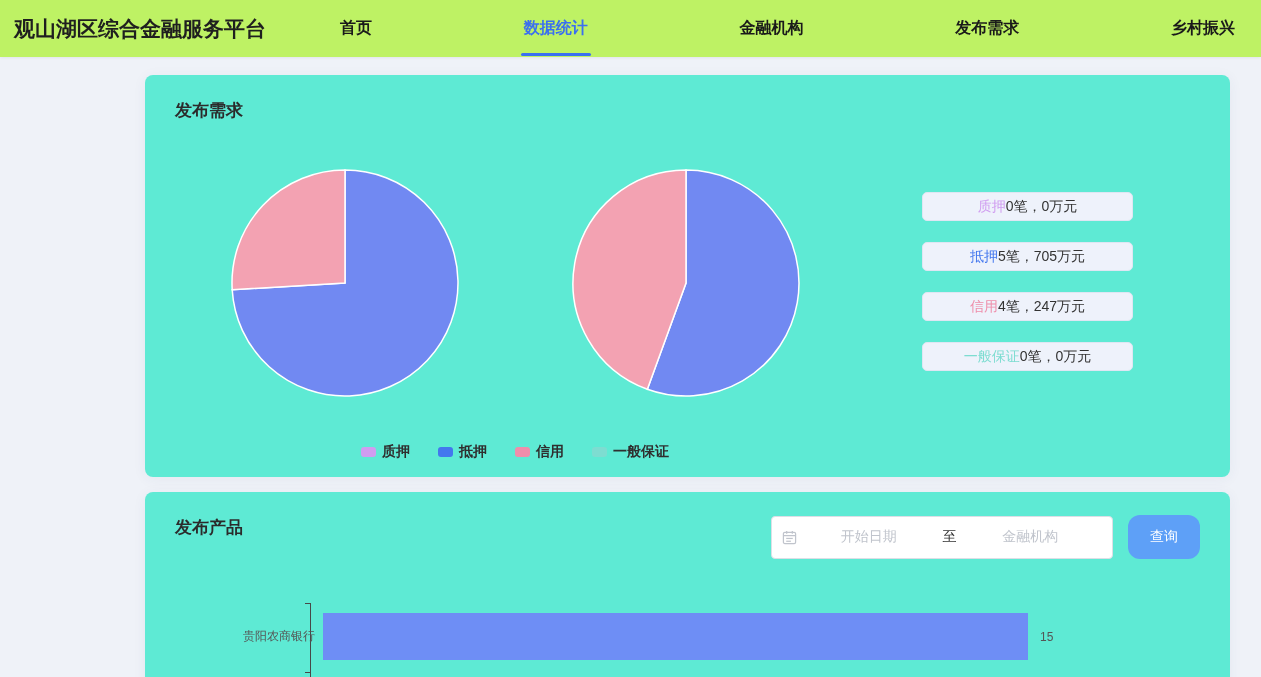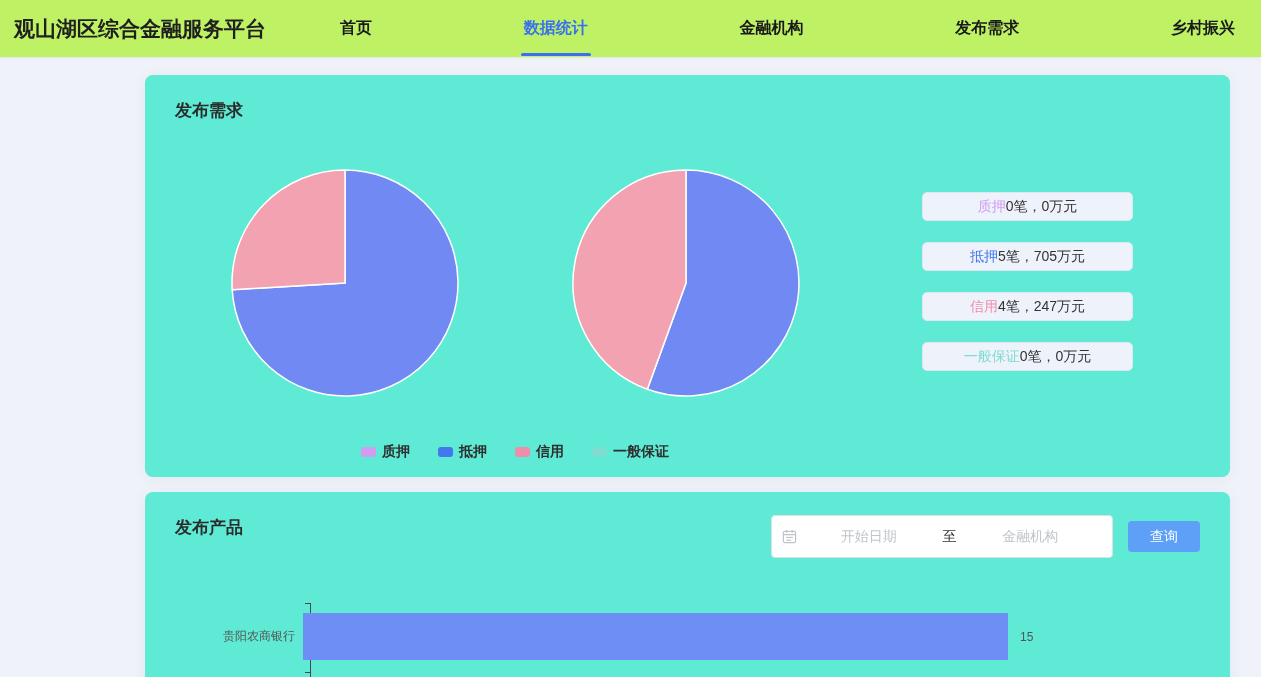--- a/index.html
+++ b/index.html
@@ -39,30 +39,30 @@
     color:#2f2f2f; cursor:pointer; }
   .legend-pill { width:15px; height:10px; border-radius:3px; margin-right:6px; }
 
   
   .controls { position:absolute; right:30px; top:23px; display:flex; align-items:center; }
   .date-range { width:342px; height:43px; border:1px solid #dcdfe6; border-radius:4px;
     background:#fff; display:flex; align-items:center; padding:4px 10px; cursor:pointer; }
   .cal-icon { width:15px; height:15px; color:#c0c4cc; flex:none; }
   .dr-text { flex:1; text-align:center; font-size:14px; color:#c0c4cc; }
   .dr-sep { font-size:14px; color:#333; padding:0 2px; }
-  .query-btn { margin-left:15px; width:72px; height:31px; border:none; border-radius:4px;
+  .query-btn { margin-left:15px; width:72px; height:44px; border:none; border-radius:12px;
     background:#5ea0f7; color:#fff; font-size:14px; cursor:pointer;
     font-family:inherit; }
 
   .bar-chart { position:absolute; left:0; top:121px; width:100%; height:159px; overflow:visible; }
   .axis-line { position:absolute; left:165px; top:-10px; width:1px; height:240px; background:#484848; }
   .tick { position:absolute; left:160px; width:5px; height:1px; background:#484848; }
   .tick-top { top:-10px; } .tick-bottom { top:59px; }
   .bar-row { position:absolute; left:0; top:0; width:100%; display:flex; align-items:center; }
-  .bar-label { width:158px; text-align:right; padding-right:8px; font-size:12px; color:#555; }
+  .bar-label { width:178px; text-align:right; padding-right:8px; font-size:12px; color:#555; }
   .bar { height:47px; }
   .bar-value { margin-left:12px; font-size:12px; color:#555; }
 </style>
 </head>
 <body>
 
 <div class="header">
   <div class="site-title">观山湖区综合金融服务平台</div>
   <div class="nav">
     <div class="nav-item">首页</div>

